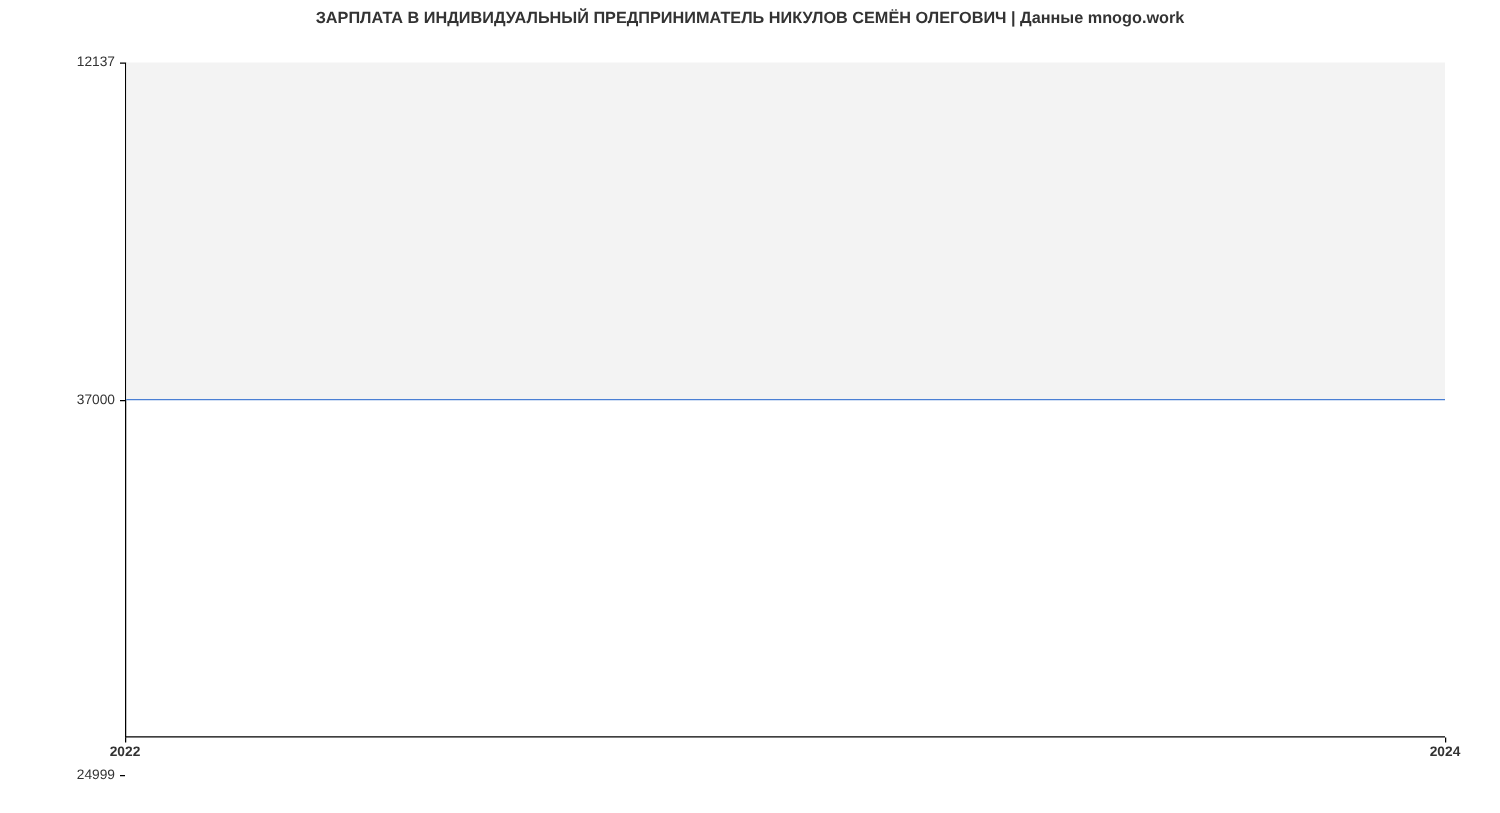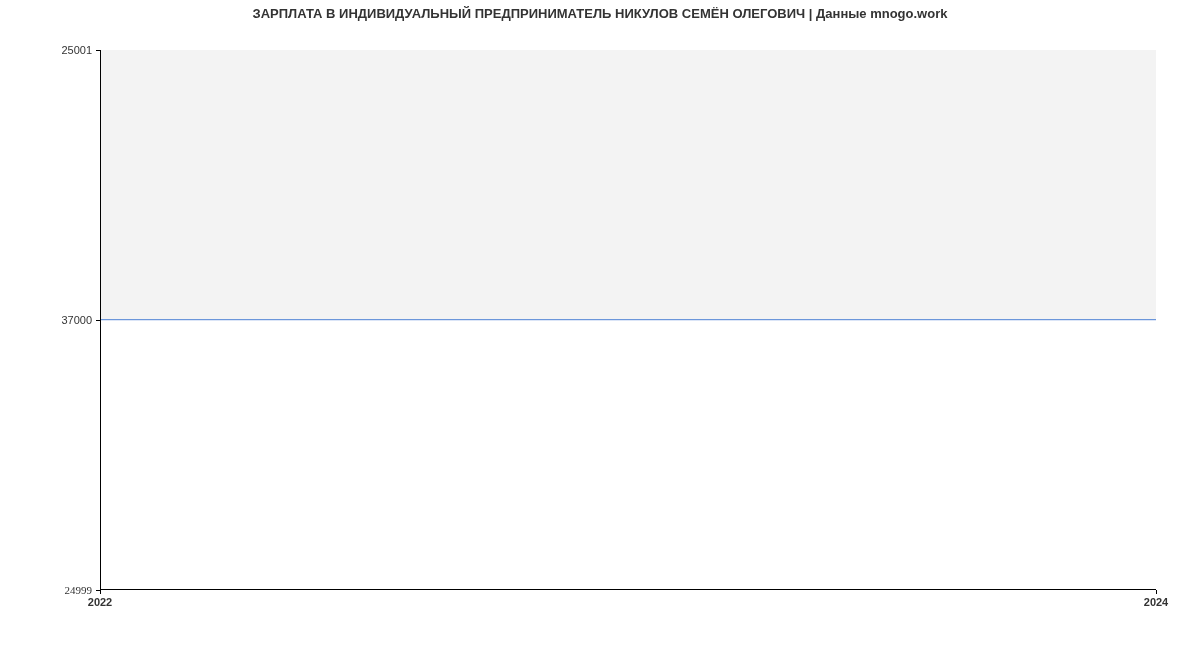--- a/index.html
+++ b/index.html
@@ -55,21 +55,21 @@
     position: absolute;
     left: 0;
     width: 92px;
     text-align: right;
     font-size: 11px;
     color: #333;
     transform: translateY(-50%);
   }
   .y-top    { top: 50px; }
   .y-mid    { top: 320px; }   
-  .y-bot    { top: 590px; font-family: Liberation Serif, serif; }   
+  .y-bot    { top: 620px; }   
   .x-tick {
     position: absolute;
     top: 590px;
     width: 1px;
     height: 4px;
     background: #000;
   }
   .x-label {
     position: absolute;
     top: 596px;
@@ -90,21 +90,21 @@
     transform: translateY(-0.8px);
   }
 </style>
 </head>
 <body>
 
 <div class="chart">
   <div class="title">ЗАРПЛАТА В ИНДИВИДУАЛЬНЫЙ ПРЕДПРИНИМАТЕЛЬ НИКУЛОВ СЕМЁН ОЛЕГОВИЧ | Данные mnogo.work</div>
 
   <div class="y-tick y-top"></div>
-  <div class="y-label y-top">25001</div>
+  <div class="y-label y-top">12137</div>
   <div class="y-tick y-mid"></div>
   <div class="y-label y-mid">37000</div>
   <div class="y-tick y-bot"></div>
   <div class="y-label y-bot">24999</div>
 
   <div class="x-tick x-left"></div>
   <div class="x-label x-left">2022</div>
   <div class="x-tick x-right"></div>
   <div class="x-label x-right">2024</div>
 

